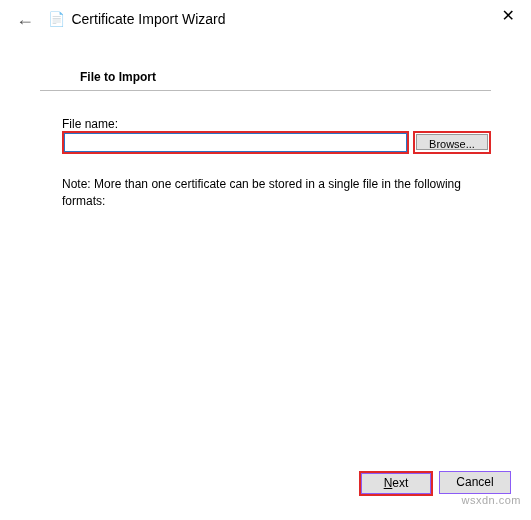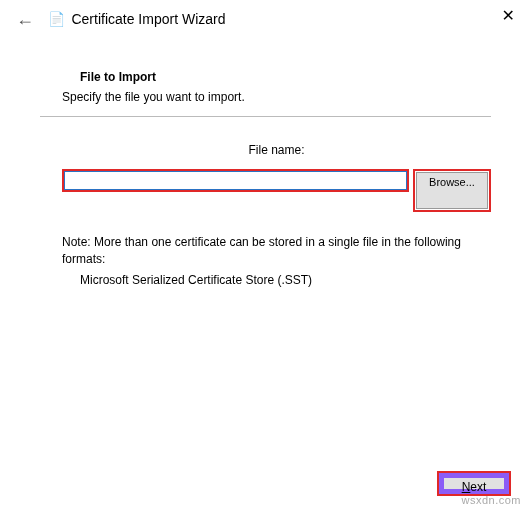--- a/index.html
+++ b/index.html
@@ -57,22 +57,21 @@
     .rule {
       border: none;
       border-top: 1px solid #bbb;
       margin-bottom: 26px;
     }
     .field-block {
       padding-left: 22px;
     }
     .field-label {
       font-size: 12px;
-      margin-bottom: 12px;
-      text-align: center;
+      margin-bottom: 0;
     }
     .file-row {
       display: flex;
       align-items: stretch;
       gap: 4px;
       margin-bottom: 22px;
     }
     .file-input {
       flex: 1;
       border: 2px solid #e02828;
@@ -82,53 +81,53 @@
       font-family: inherit;
       font-size: 12px;
       box-shadow: inset 0 0 0 1px #2a72c4;
     }
     .browse-wrap {
       border: 2px solid #e02828;
       padding: 1px;
     }
     .browse-btn {
       width: 72px;
-      height: 37px;
+      height: 16px;
       background: #e1e1e1;
       border: 1px solid #999;
       font-family: inherit;
       font-size: 11px;
       text-align: center;
       line-height: 19px;
       cursor: pointer;
     }
     .note-block {
       padding-left: 22px;
       font-size: 12px;
       line-height: 1.4;
     }
     .note-intro {
-      margin-bottom: 4px;
+      margin-bottom: 12px;
     }
     .note-line {
       padding-left: 18px;
       margin-bottom: 8px;
     }
     .footer {
       position: absolute;
       bottom: 24px;
       right: 20px;
       display: flex;
       gap: 6px;
     }
     .btn {
       width: 72px;
       height: 23px;
       background: #e1e1e1;
-      border: 5px solid #8b5cf6;
+      border: 1px solid #8b5cf6;
       font-family: inherit;
       font-size: 12px;
       cursor: pointer;
       text-align: center;
       line-height: 21px;
     }
     .next-wrap {
       border: 2px solid #e02828;
       padding: 0;
     }
@@ -152,42 +151,41 @@
 
 <div class="titlebar">
   <span class="back-arrow">←</span>
   <span class="wizard-icon">📄</span>
   <span class="wizard-title">Certificate Import Wizard</span>
 </div>
 <span class="close-x">✕</span>
 
 <div class="content">
   <div class="section-heading">File to Import</div>
-  <div class="section-sub">Specify the file you want to import.</div>
   <hr class="rule">
 
   <div class="field-block">
     <div class="field-label">
       <span>File name:</span>
     </div>
     <div class="file-row">
       <input type="text" class="file-input" value="" style="">
       <div class="browse-wrap">
         <div class="browse-btn">
           <span>Browse...</span>
         </div>
       </div>
     </div>
   </div>
 
   <div class="note-block">
     <div class="note-intro">Note:  More than one certificate can be stored in a single file in the following formats:</div>
-    <div class="note-line">Microsoft Serialized Certificate Store (.SST)</div>
   </div>
 </div>
 
 <div class="footer">
   <div class="next-wrap">
     <div class="btn"><span class="underline">N</span>ext</div>
   </div>
+  <div class="btn">Cancel</div>
 </div>
 
 <div class="watermark">wsxdn.com</div>
 
 </body></html>

